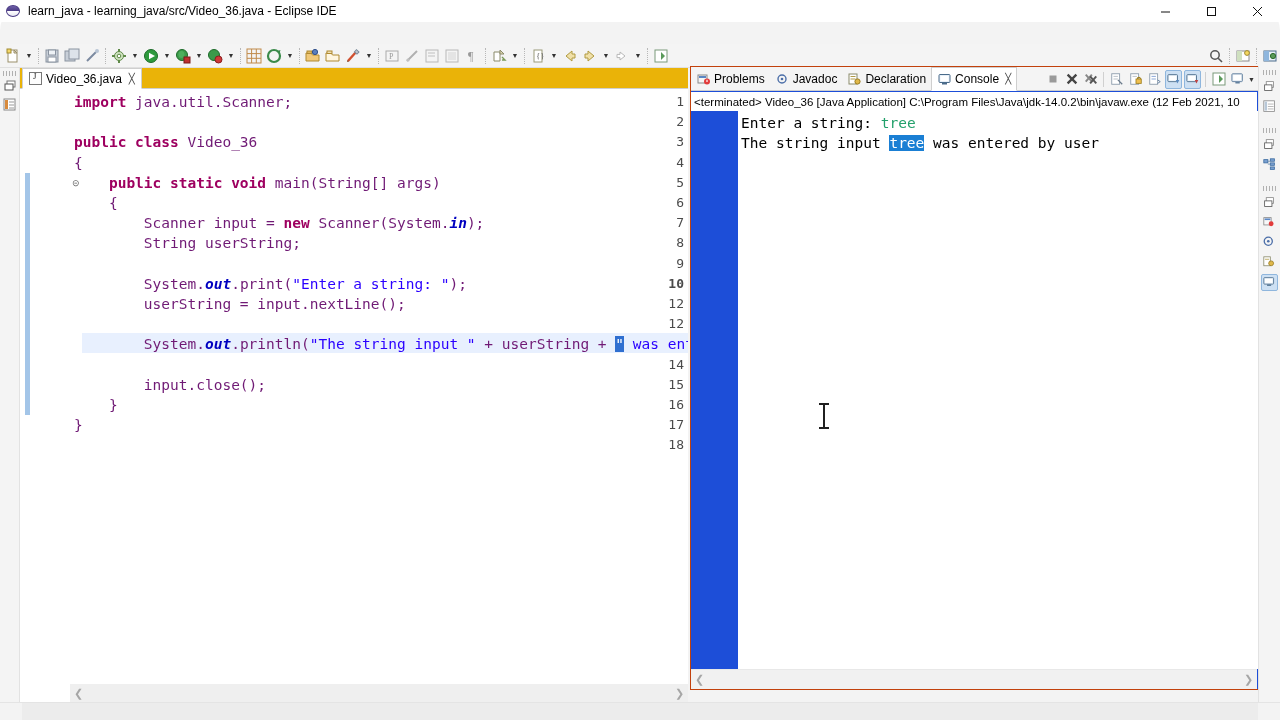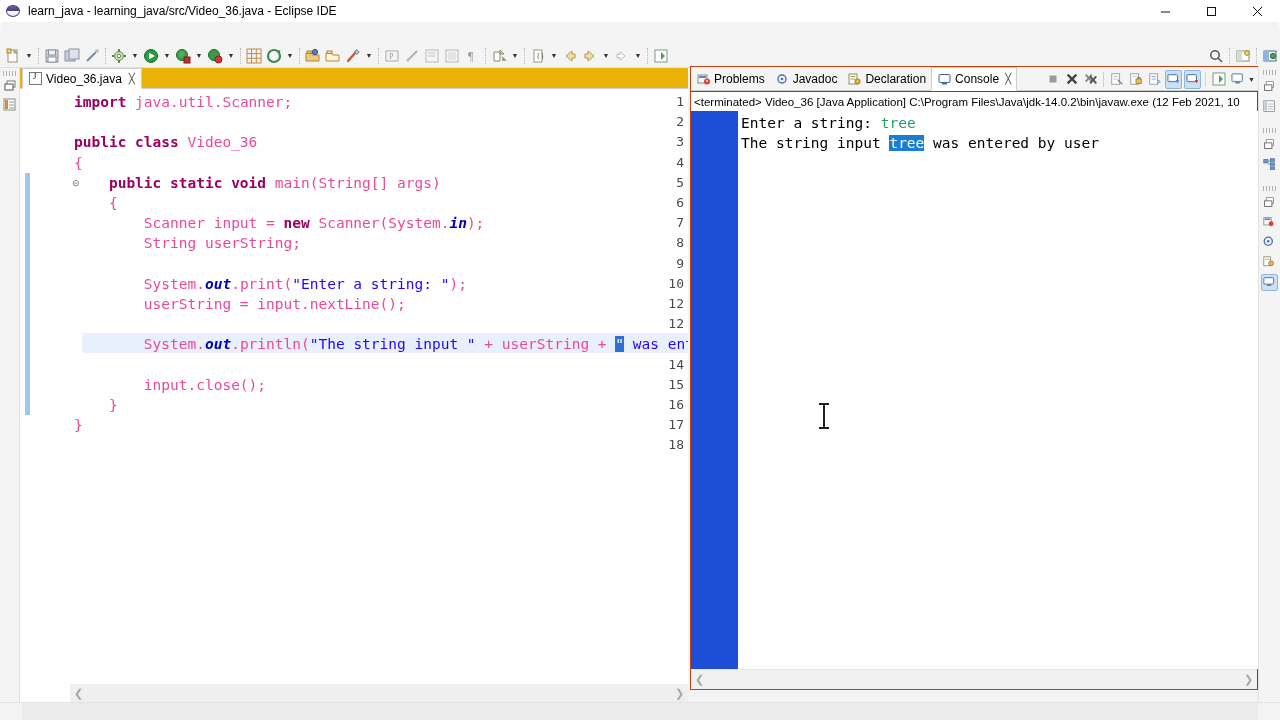--- a/index.html
+++ b/index.html
@@ -188,21 +188,21 @@
     color: #000;
   }
   .hl-line {
     position: absolute; left: 62px;
     width: 606px; height: 20px;
     background: #e8f0fe;
   }
   .kw   { color: #9e0060; font-weight: bold; }
   .str  { color: #2a00ff; }
   .fld  { color: #0000c0; font-weight: bold; font-style: italic; }
-  .plain{ color: #ec4899; }
+  .plain{ color: #701a75; }
   .sel-char {
     background: #2f6fd0; color: #ffffff;
   }
 
   .ed-hscroll {
     position: absolute; left: 50px; bottom: 0;
     width: 618px; height: 19px;
     background: #efefef;
     display: flex; align-items: center;
     border-top: 1px solid #ffffff;
@@ -611,21 +611,21 @@
       <div id="linenumbers">
           <div class="ln" style="top: 2px;">1</div>
           <div class="ln" style="top: 22.2px;">2</div>
           <div class="ln" style="top: 42.4px;">3</div>
           <div class="ln" style="top: 62.6px;">4</div>
           <div class="ln" style="top: 82.8px;">5</div>
           <div class="ln" style="top: 103px;">6</div>
           <div class="ln" style="top: 123.2px;">7</div>
           <div class="ln" style="top: 143.4px;">8</div>
           <div class="ln" style="top: 163.6px;">9</div>
-          <div class="ln" style="top: 183.8px;">10</div>
+          <div class="ln" style="top: 183.8px; font-weight: bold;">10</div>
           <div class="ln" style="top: 204px;">12</div>
           <div class="ln" style="top: 224.2px;">12</div>
           <div class="ln" style="top: 244.4px;">13</div>
           <div class="ln" style="top: 264.6px;">14</div>
           <div class="ln" style="top: 284.8px;">15</div>
           <div class="ln" style="top: 305px;">16</div>
           <div class="ln" style="top: 325.2px;">17</div>
           <div class="ln" style="top: 345.4px;">18</div>
         </div>
       <div id="foldmarkers">

